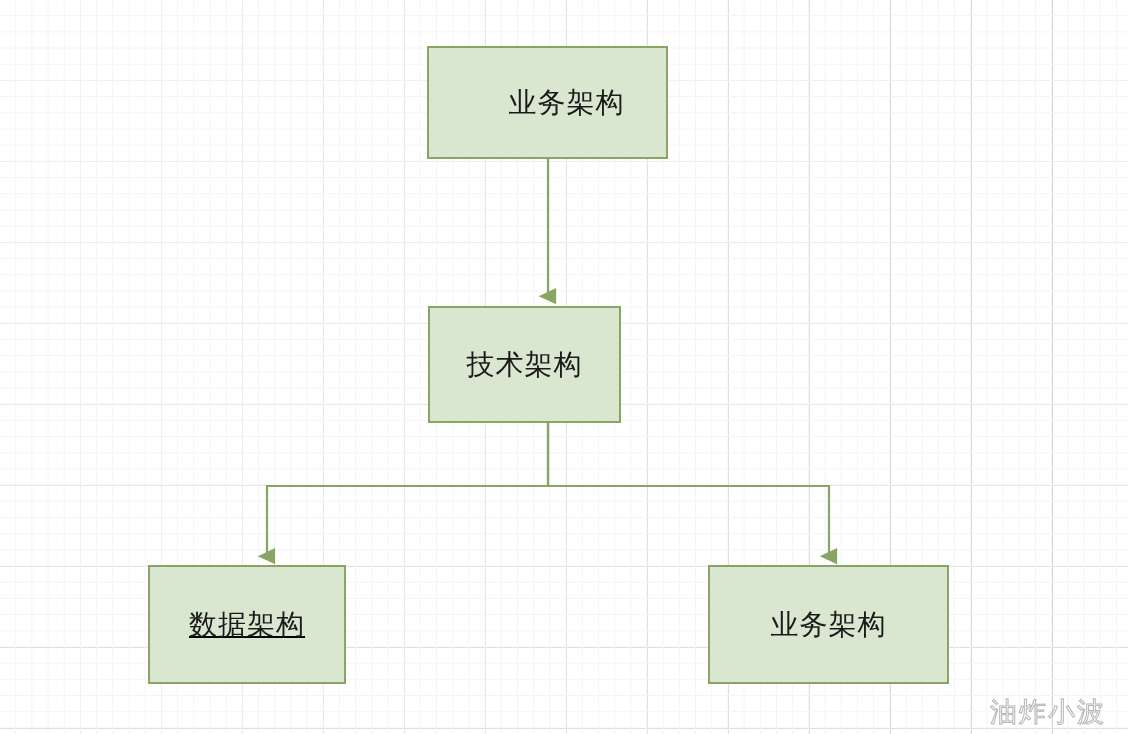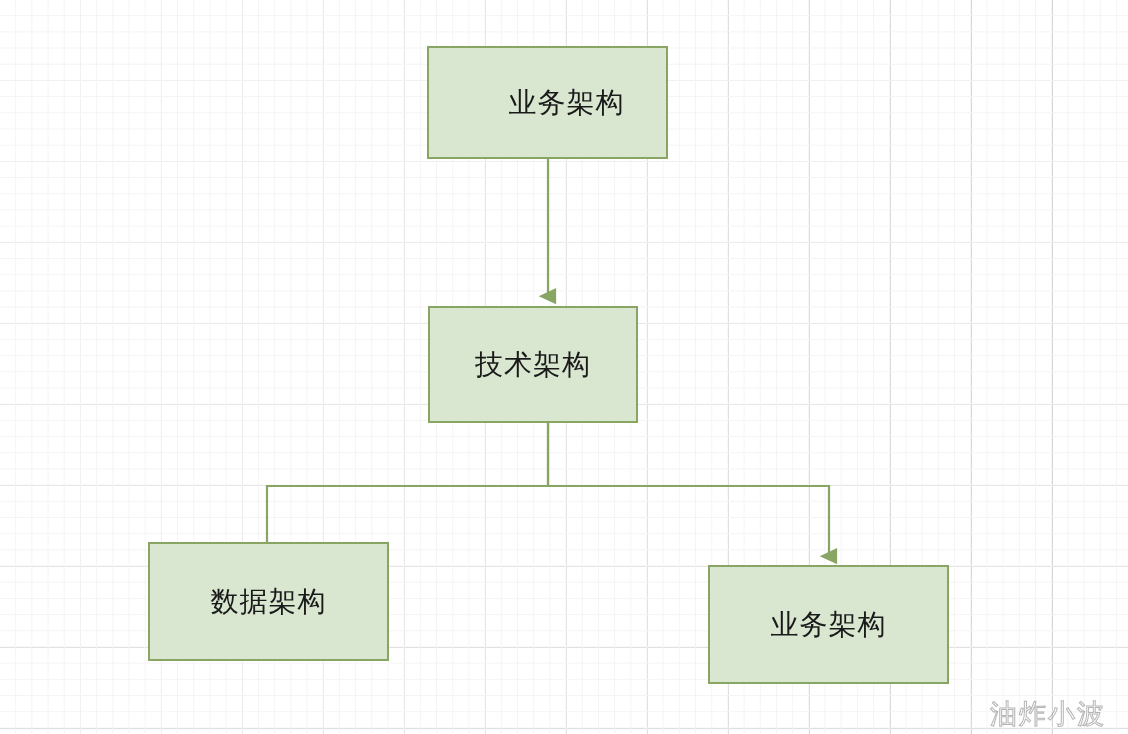--- a/index.html
+++ b/index.html
@@ -45,34 +45,34 @@
   }
   .node-label {
     font-size: 28px;
     line-height: 1;
     color: #1a1a1a;
     letter-spacing: 1px;
     white-space: nowrap;
     font-family: "DejaVu Sans", "Liberation Sans", sans-serif;
   }
   #node-business  { left: 427px; top: 46px;  width: 241px; height: 113px; padding-left: 38px; }
-  #node-technical { left: 428px; top: 306px; width: 210px; height: 117px; }
-  #node-data      { left: 148px; top: 542px; width: 241px; height: 119px; }
+  #node-technical { left: 428px; top: 306px; width: 193px; height: 117px; }
+  #node-data      { left: 148px; top: 565px; width: 198px; height: 119px; text-decoration: underline; }
   #node-application { left: 708px; top: 565px; width: 241px; height: 119px; }
 
   .watermark {
     position: absolute;
     right: 22px;
     bottom: 6px;
     font-size: 27px;
     line-height: 1;
     letter-spacing: 2px;
     color: transparent;
     -webkit-text-stroke: 1px rgba(120,120,120,0.55);
-    font-family: Liberation Serif, serif;
+    font-family: Liberation Mono, monospace;
     user-select: none;
   }
 </style>
 </head>
 <body>
 
 <div id="canvas">
 
   <svg class="edges" viewBox="0 0 1128 734" width="1128" height="734" xmlns="http://www.w3.org/2000/svg">
     <defs>

